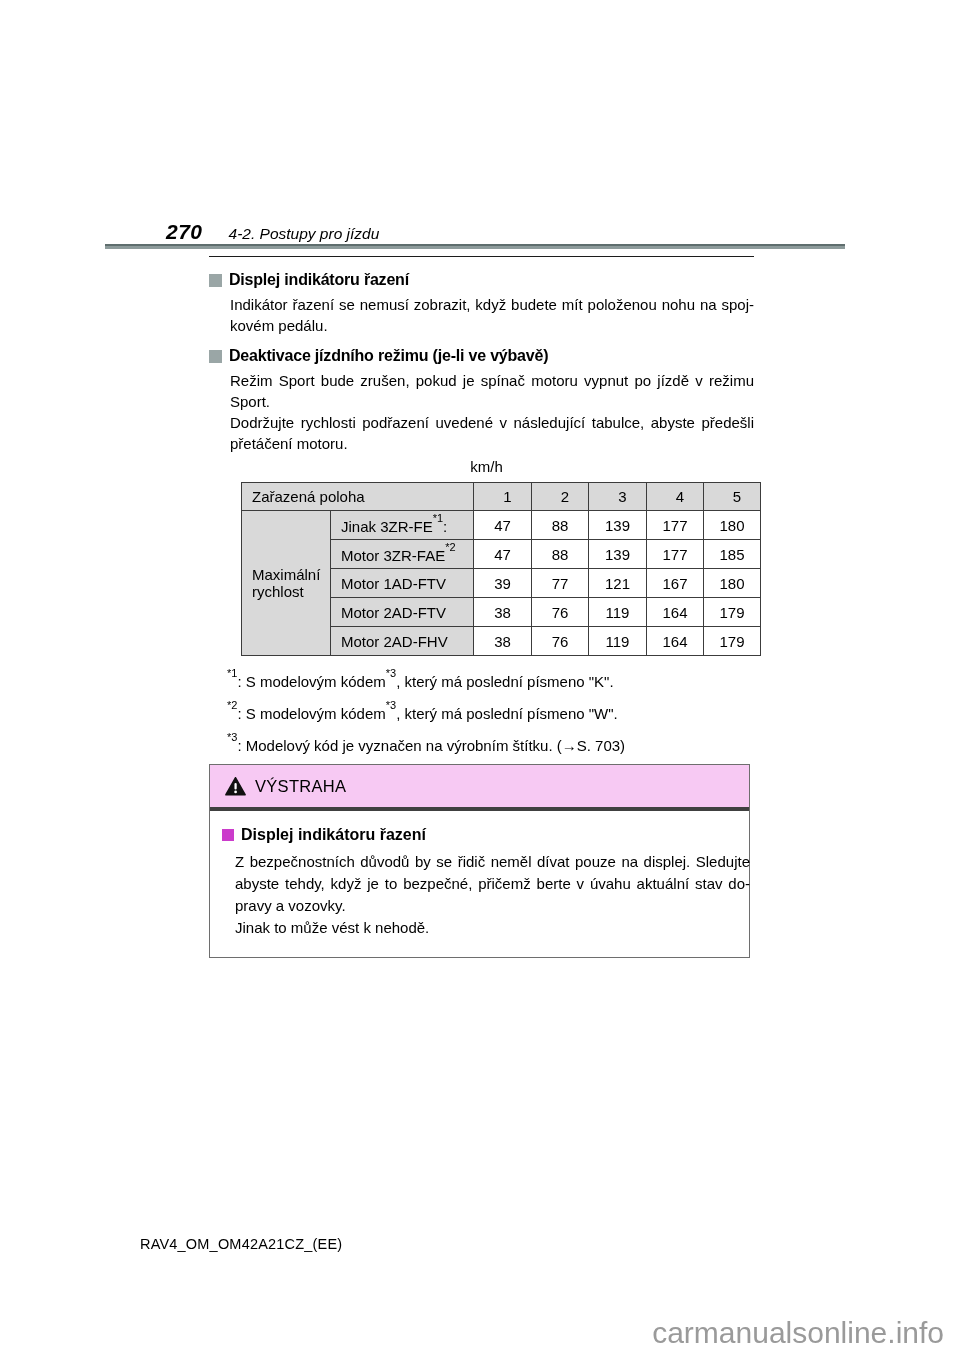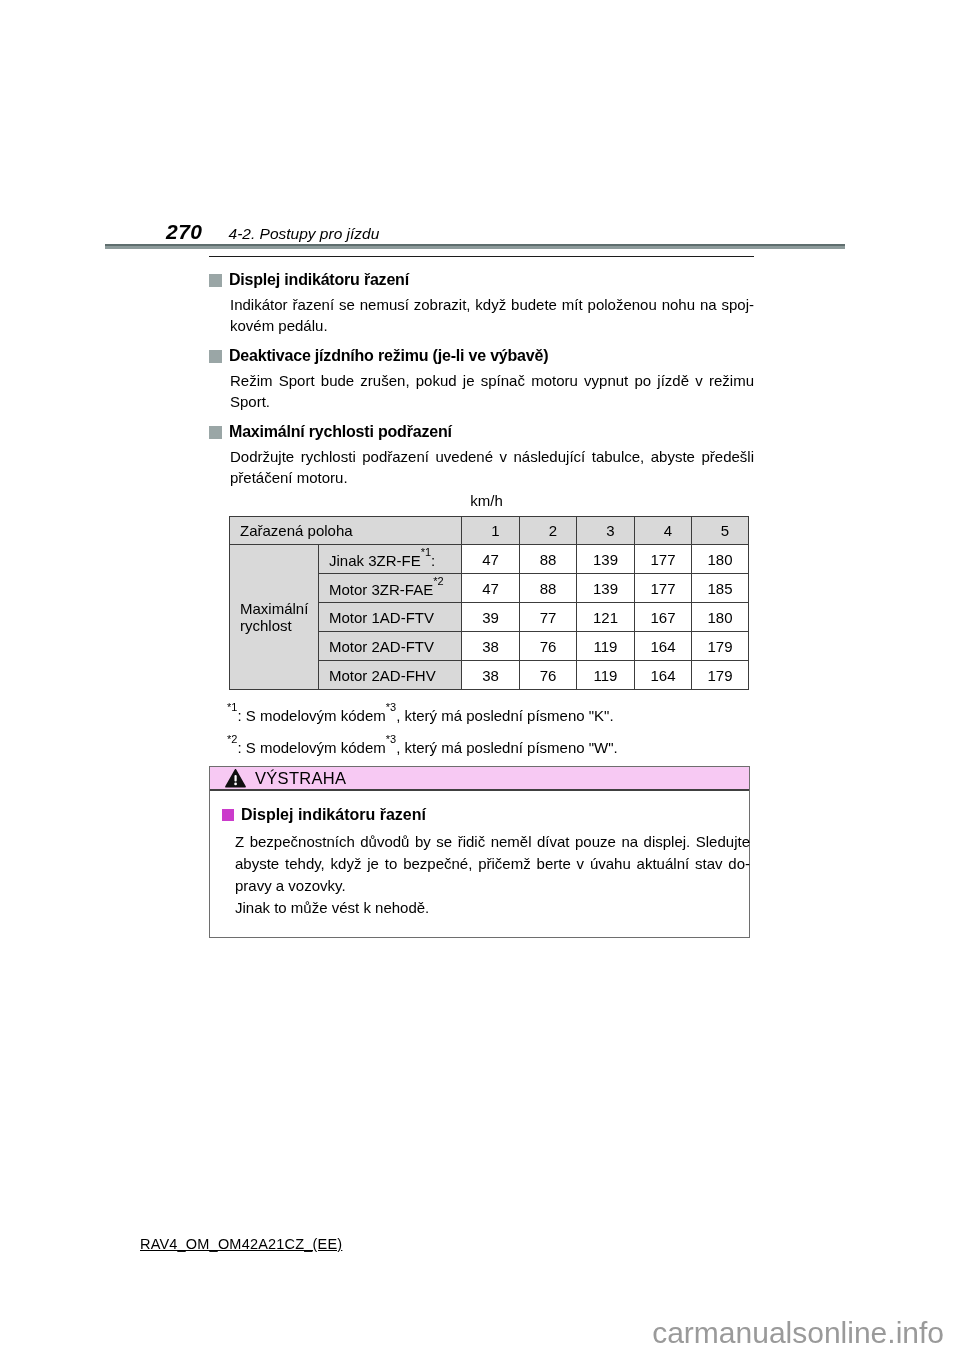--- a/index.html
+++ b/index.html
@@ -30,43 +30,43 @@
   .divider{border-top:1px solid #1c1c1c;height:0;width:100%;}
   .sec-heading{margin-top:13px;font-size:16px;font-weight:bold;line-height:20px;letter-spacing:-0.2px;display:flex;align-items:center;}
   .sec-heading + .para{margin-top:4px;}
   .sec-heading.mt{margin-top:10px;}
   .bullet{display:inline-block;width:13px;height:13px;background:var(--section-bullet);margin-right:7px;flex:0 0 auto;}
   .para{padding-left:21px;font-size:15px;line-height:21px;}
   .line{white-space:nowrap;}
   .line.j{text-align:justify;text-align-last:justify;white-space:normal;}
   
   .unit-row{margin-left:18px;width:519px;text-align:center;font-size:15px;line-height:21px;margin-top:2px;}
-  table.speed{margin-left:20px;margin-top:5px;border-collapse:collapse;table-layout:fixed;width:519px;font-size:15px;}
+  table.speed{margin-left:32px;margin-top:5px;border-collapse:collapse;table-layout:fixed;width:519px;font-size:15px;}
   table.speed td,table.speed th{border:1px solid #3c3c3c;font-weight:normal;vertical-align:middle;padding:0;}
   table.speed .lbl{background:var(--table-label-bg);text-align:left;padding-left:10px;}
   table.speed .num{text-align:center;}
   table.speed tr{height:29px;}
   table.speed tr.head{height:28px;}
   sup.mk{font-size:11px;position:relative;top:-4px;letter-spacing:0;}
   
   .footnotes{margin-left:18px;margin-top:11px;font-size:15px;}
   .footnote{line-height:20px;margin-bottom:7px;white-space:nowrap;}
   
   .warning-box{margin-top:8px;width:541px;border:1px solid #6e6e6e;background:#fff;}
   .warning-head{
-    height:24px;background:var(--warning-header-bg);border-bottom:2px solid #404040;
+    height:46px;background:var(--warning-header-bg);border-bottom:4px solid #404040;
     display:flex;align-items:center;padding-left:15px;
   }
   .warning-title{font-size:16.5px;margin-left:9px;letter-spacing:0.3px;}
   .warning-body{padding:14px 6px 18px 6px;}
   .warn-heading{display:flex;align-items:center;font-size:16px;font-weight:bold;line-height:20px;}
   .warn-bullet{display:inline-block;width:12px;height:12px;background:var(--warning-bullet);margin:0 7px 0 6px;flex:0 0 auto;}
   .warn-para{margin-top:6px;padding-left:19px;width:534px;font-size:15px;line-height:22px;}
   
-  .footer-code{position:absolute;left:140px;top:1236px;font-size:14.5px;letter-spacing:0.2px;text-decoration:underline;}
+  .footer-code{position:absolute;left:140px;top:1236px;font-size:14.5px;letter-spacing:0.2px;}
   .watermark{position:absolute;right:16px;top:1316px;font-size:30px;color:var(--watermark);}
 </style>
 </head>
 <body>
 
 <div class="page-header">
   <span class="page-number">270</span>
   <span class="chapter">4-2. Postupy pro jízdu</span>
 </div>
 <div class="header-rule"></div>
@@ -85,24 +85,20 @@
 
   <div class="sec-heading mt">
     <span class="bullet"></span>
     <span>Deaktivace jízdního režimu (je-li ve výbavě)</span>
   </div>
   <div class="para">
     <div class="line j">Režim Sport bude zrušen, pokud je spínač motoru vypnut po jízdě v režimu</div>
     <div class="line">Sport.</div>
   </div>
 
-  <div class="sec-heading mt">
-    <span class="bullet"></span>
-    <span>Maximální rychlosti podřazení</span>
-  </div>
   <div class="para">
     <div class="line j">Dodržujte rychlosti podřazení uvedené v následující tabulce, abyste předešli</div>
     <div class="line">přetáčení motoru.</div>
   </div>
 
   <div class="unit-row">km/h</div>
 
   <table class="speed">
     <colgroup>
       <col style="width:89px">
@@ -162,20 +158,21 @@
       <td class="num">119</td>
       <td class="num">164</td>
       <td class="num">179</td>
     </tr>
   </tbody>
     </table>
 
   <div class="footnotes">
     <div class="footnote"><sup class="mk">*1</sup><span>: S modelovým kódem</span><sup class="mk">*3</sup><span>, který má poslední písmeno "K".</span></div>
     <div class="footnote"><sup class="mk">*2</sup><span>: S modelovým kódem</span><sup class="mk">*3</sup><span>, který má poslední písmeno "W".</span></div>
+    <div class="footnote"><sup class="mk">*3</sup><span>: Modelový kód je vyznačen na výrobním štítku. (→S. 703)</span></div>
   </div>
 
   <div class="warning-box">
     <div class="warning-head">
       <svg width="21" height="19" viewBox="0 0 24 22">
         <path d="M12 1 L23 20.5 H1 Z" fill="#111" stroke="#111" stroke-width="2" stroke-linejoin="round"></path>
         <rect x="10.8" y="7" width="2.6" height="7.5" rx="1.2" fill="#fff"></rect>
         <circle cx="12.1" cy="17.3" r="1.6" fill="#fff"></circle>
       </svg>
       <span class="warning-title">VÝSTRAHA</span>

